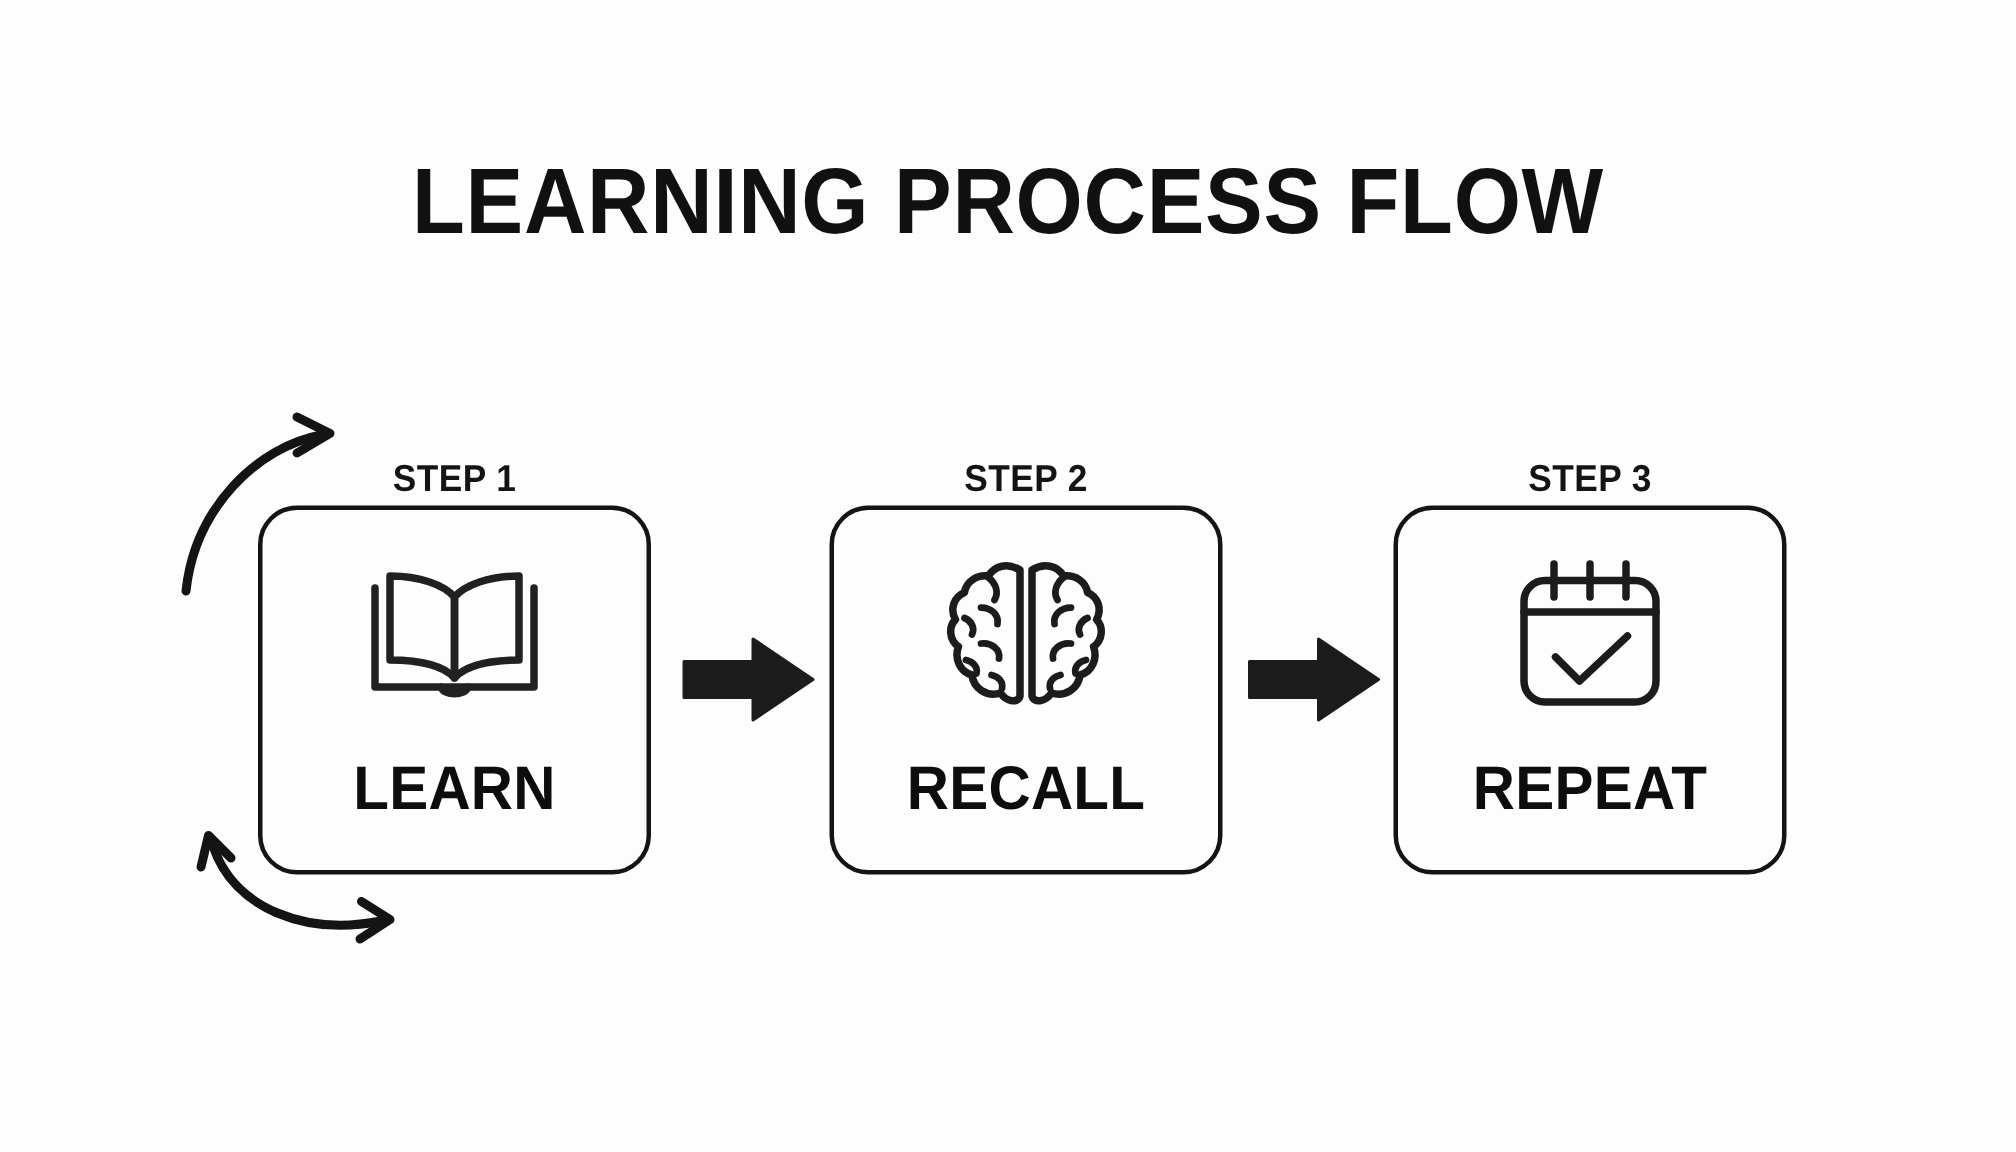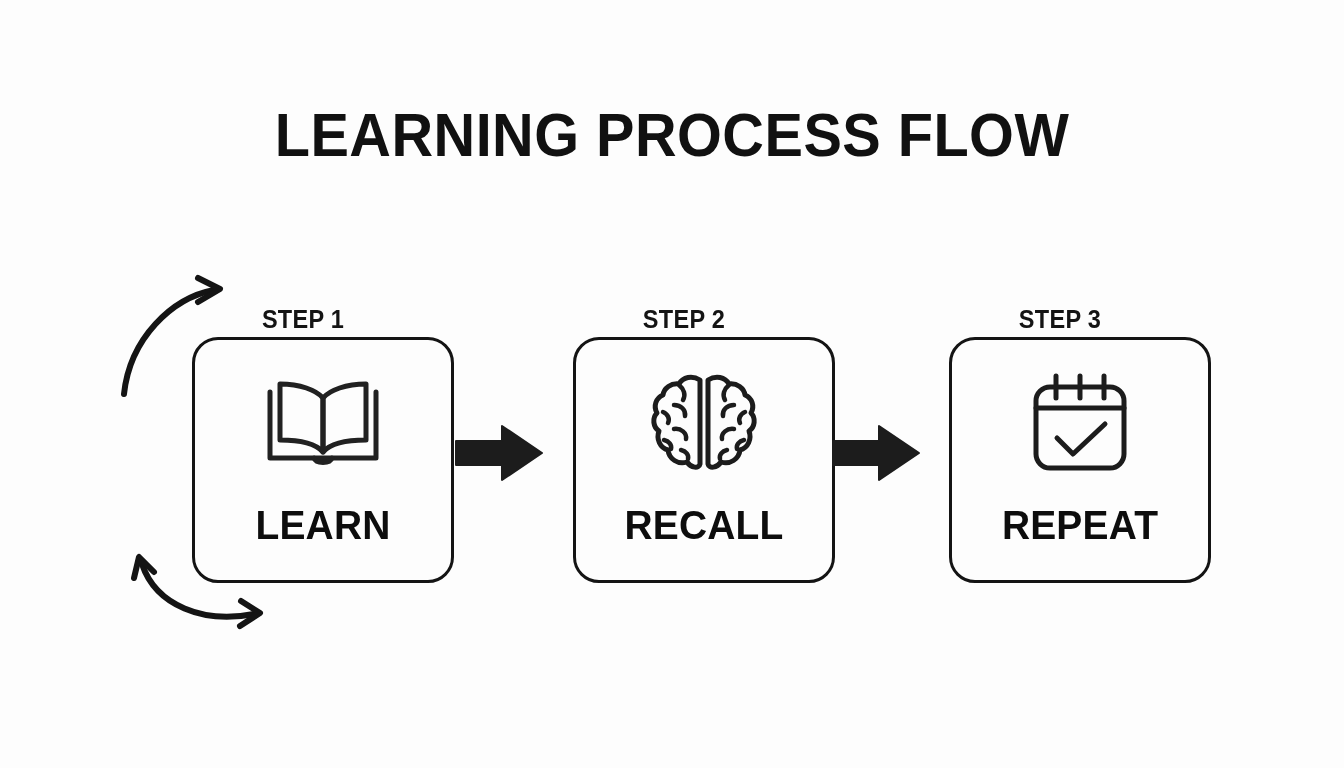--- a/index.html
+++ b/index.html
@@ -60,21 +60,20 @@
   .card {
     position: absolute;
     top: 32px;
     left: 0;
     width: 262px;
     height: 246px;
     box-sizing: border-box;
     border: 3px solid #141414;
     border-radius: 26px;
     background: transparent;
-    margin-left: 20px;
   }
   .card-icon {
     position: absolute;
     top: 30px;
     left: 0;
     width: 100%;
     display: flex;
     justify-content: center;
     align-items: center;
     height: 104px;

